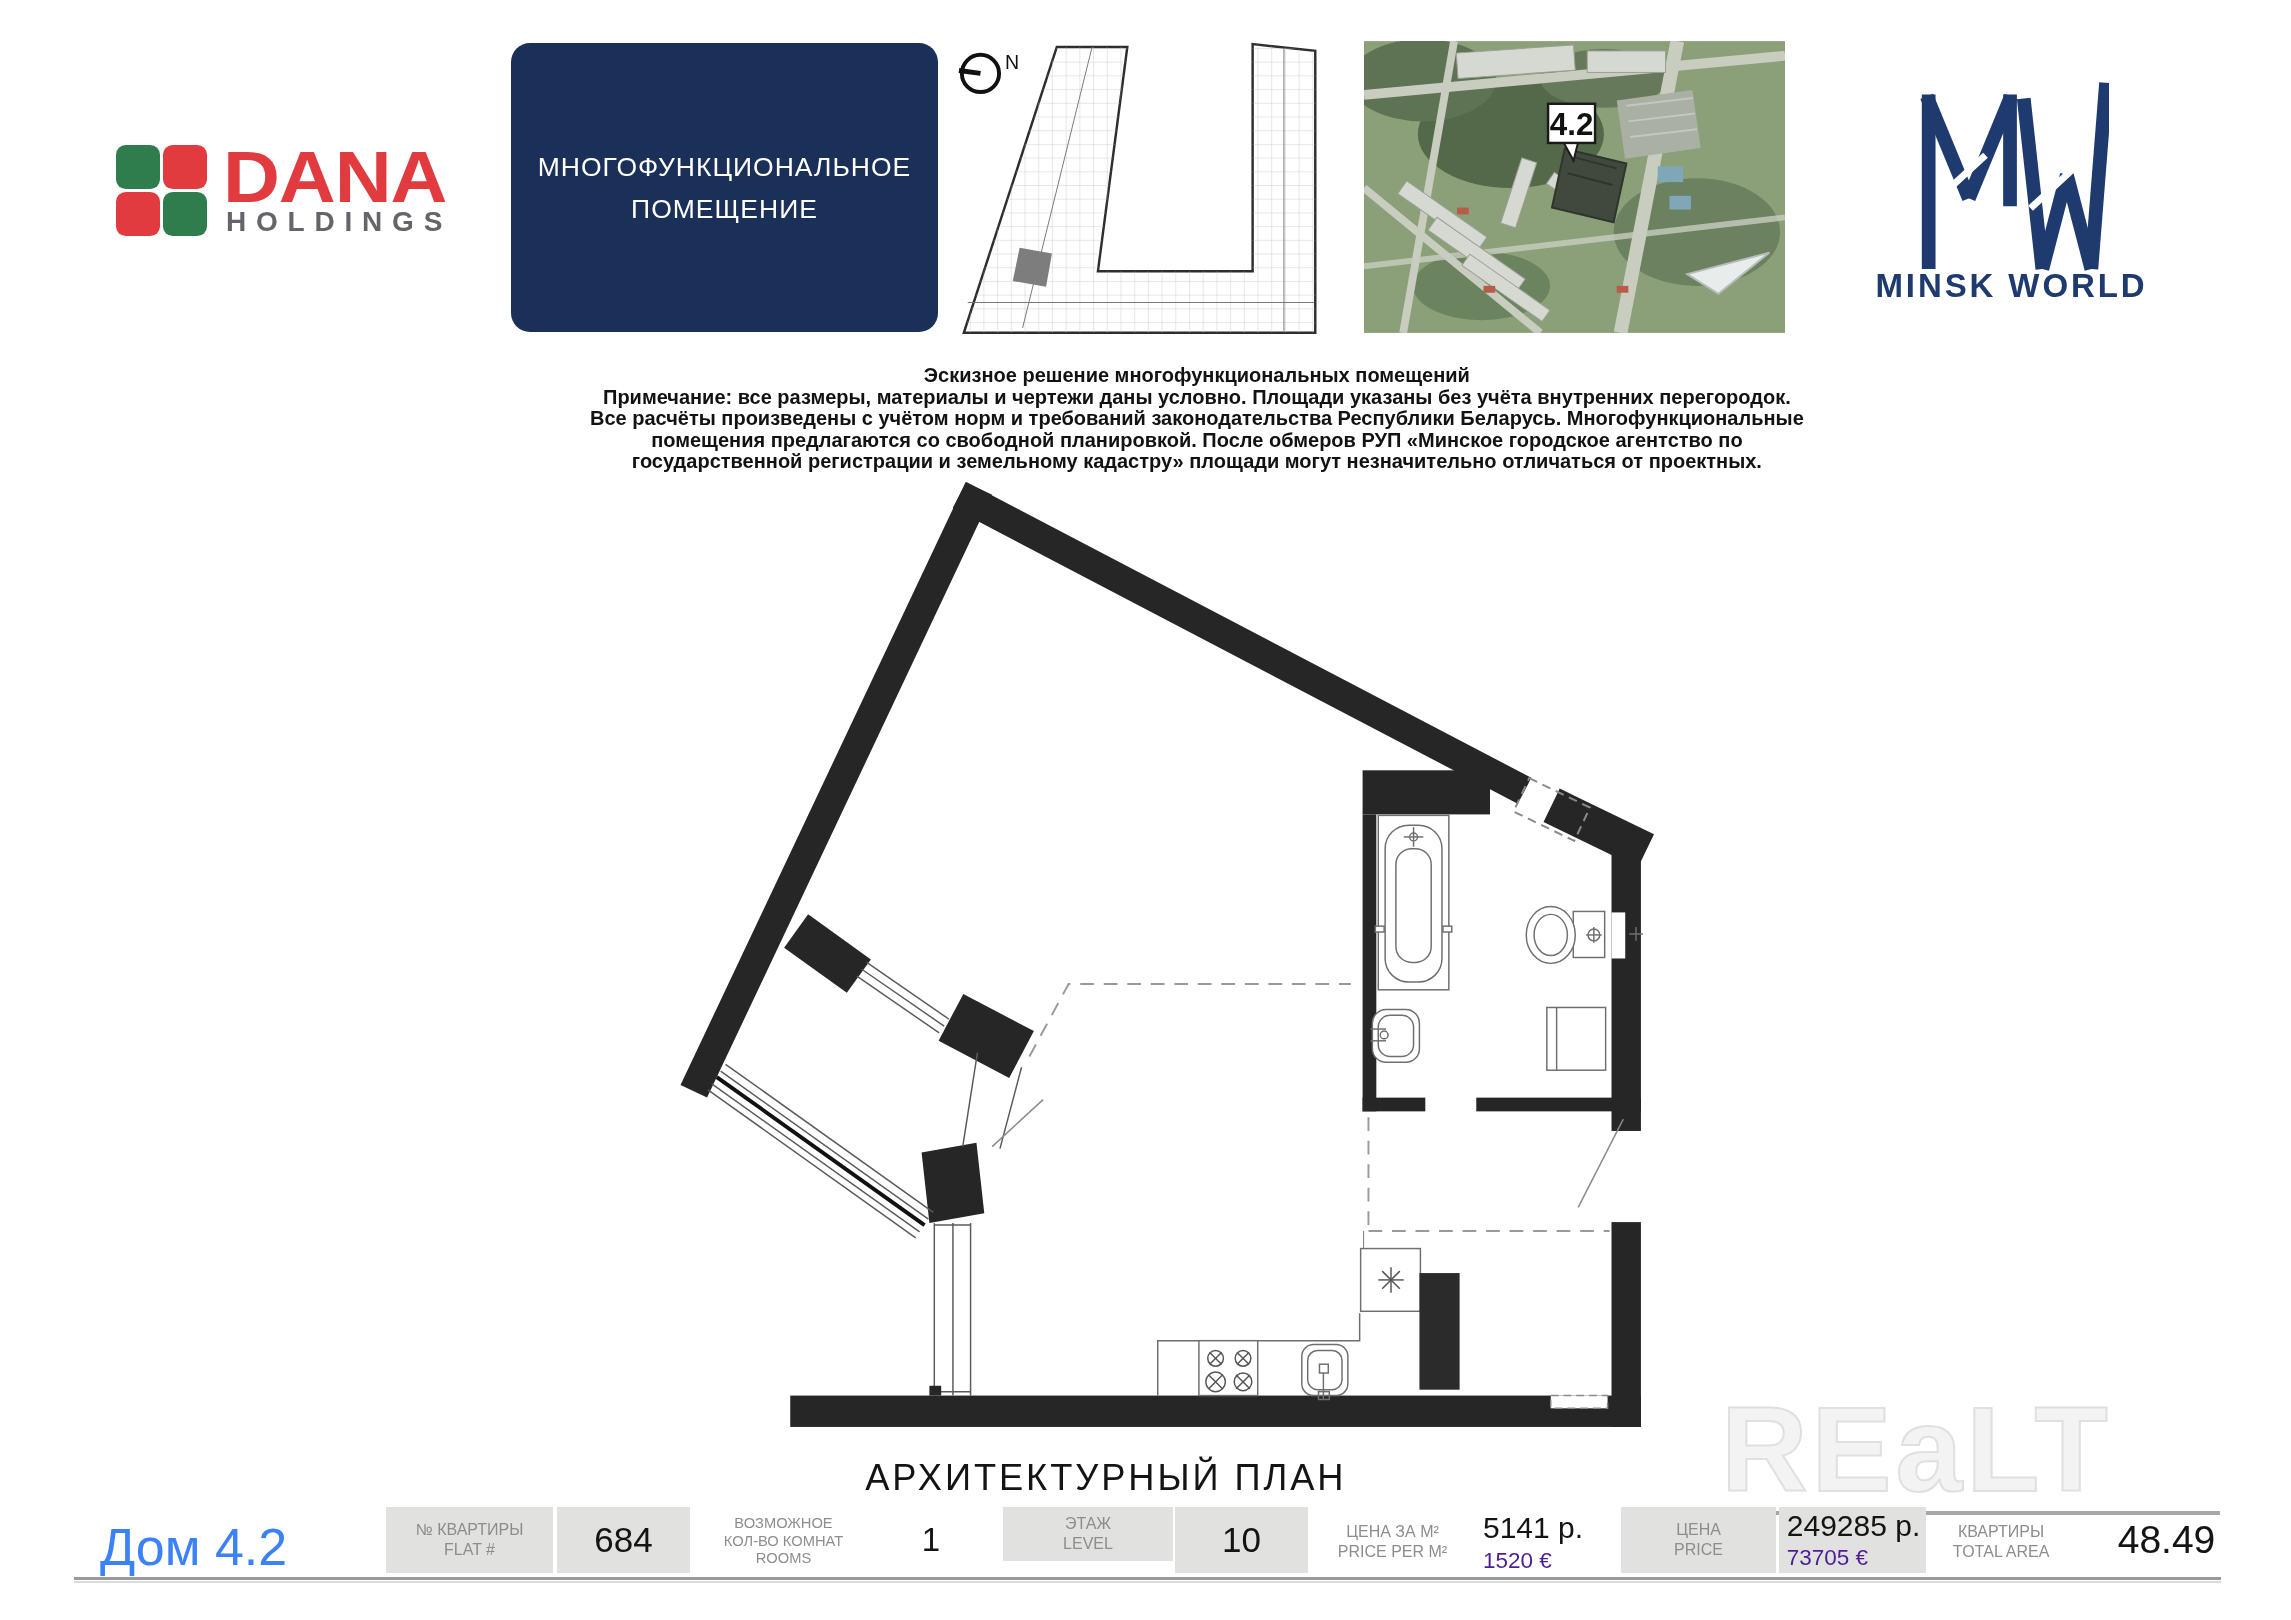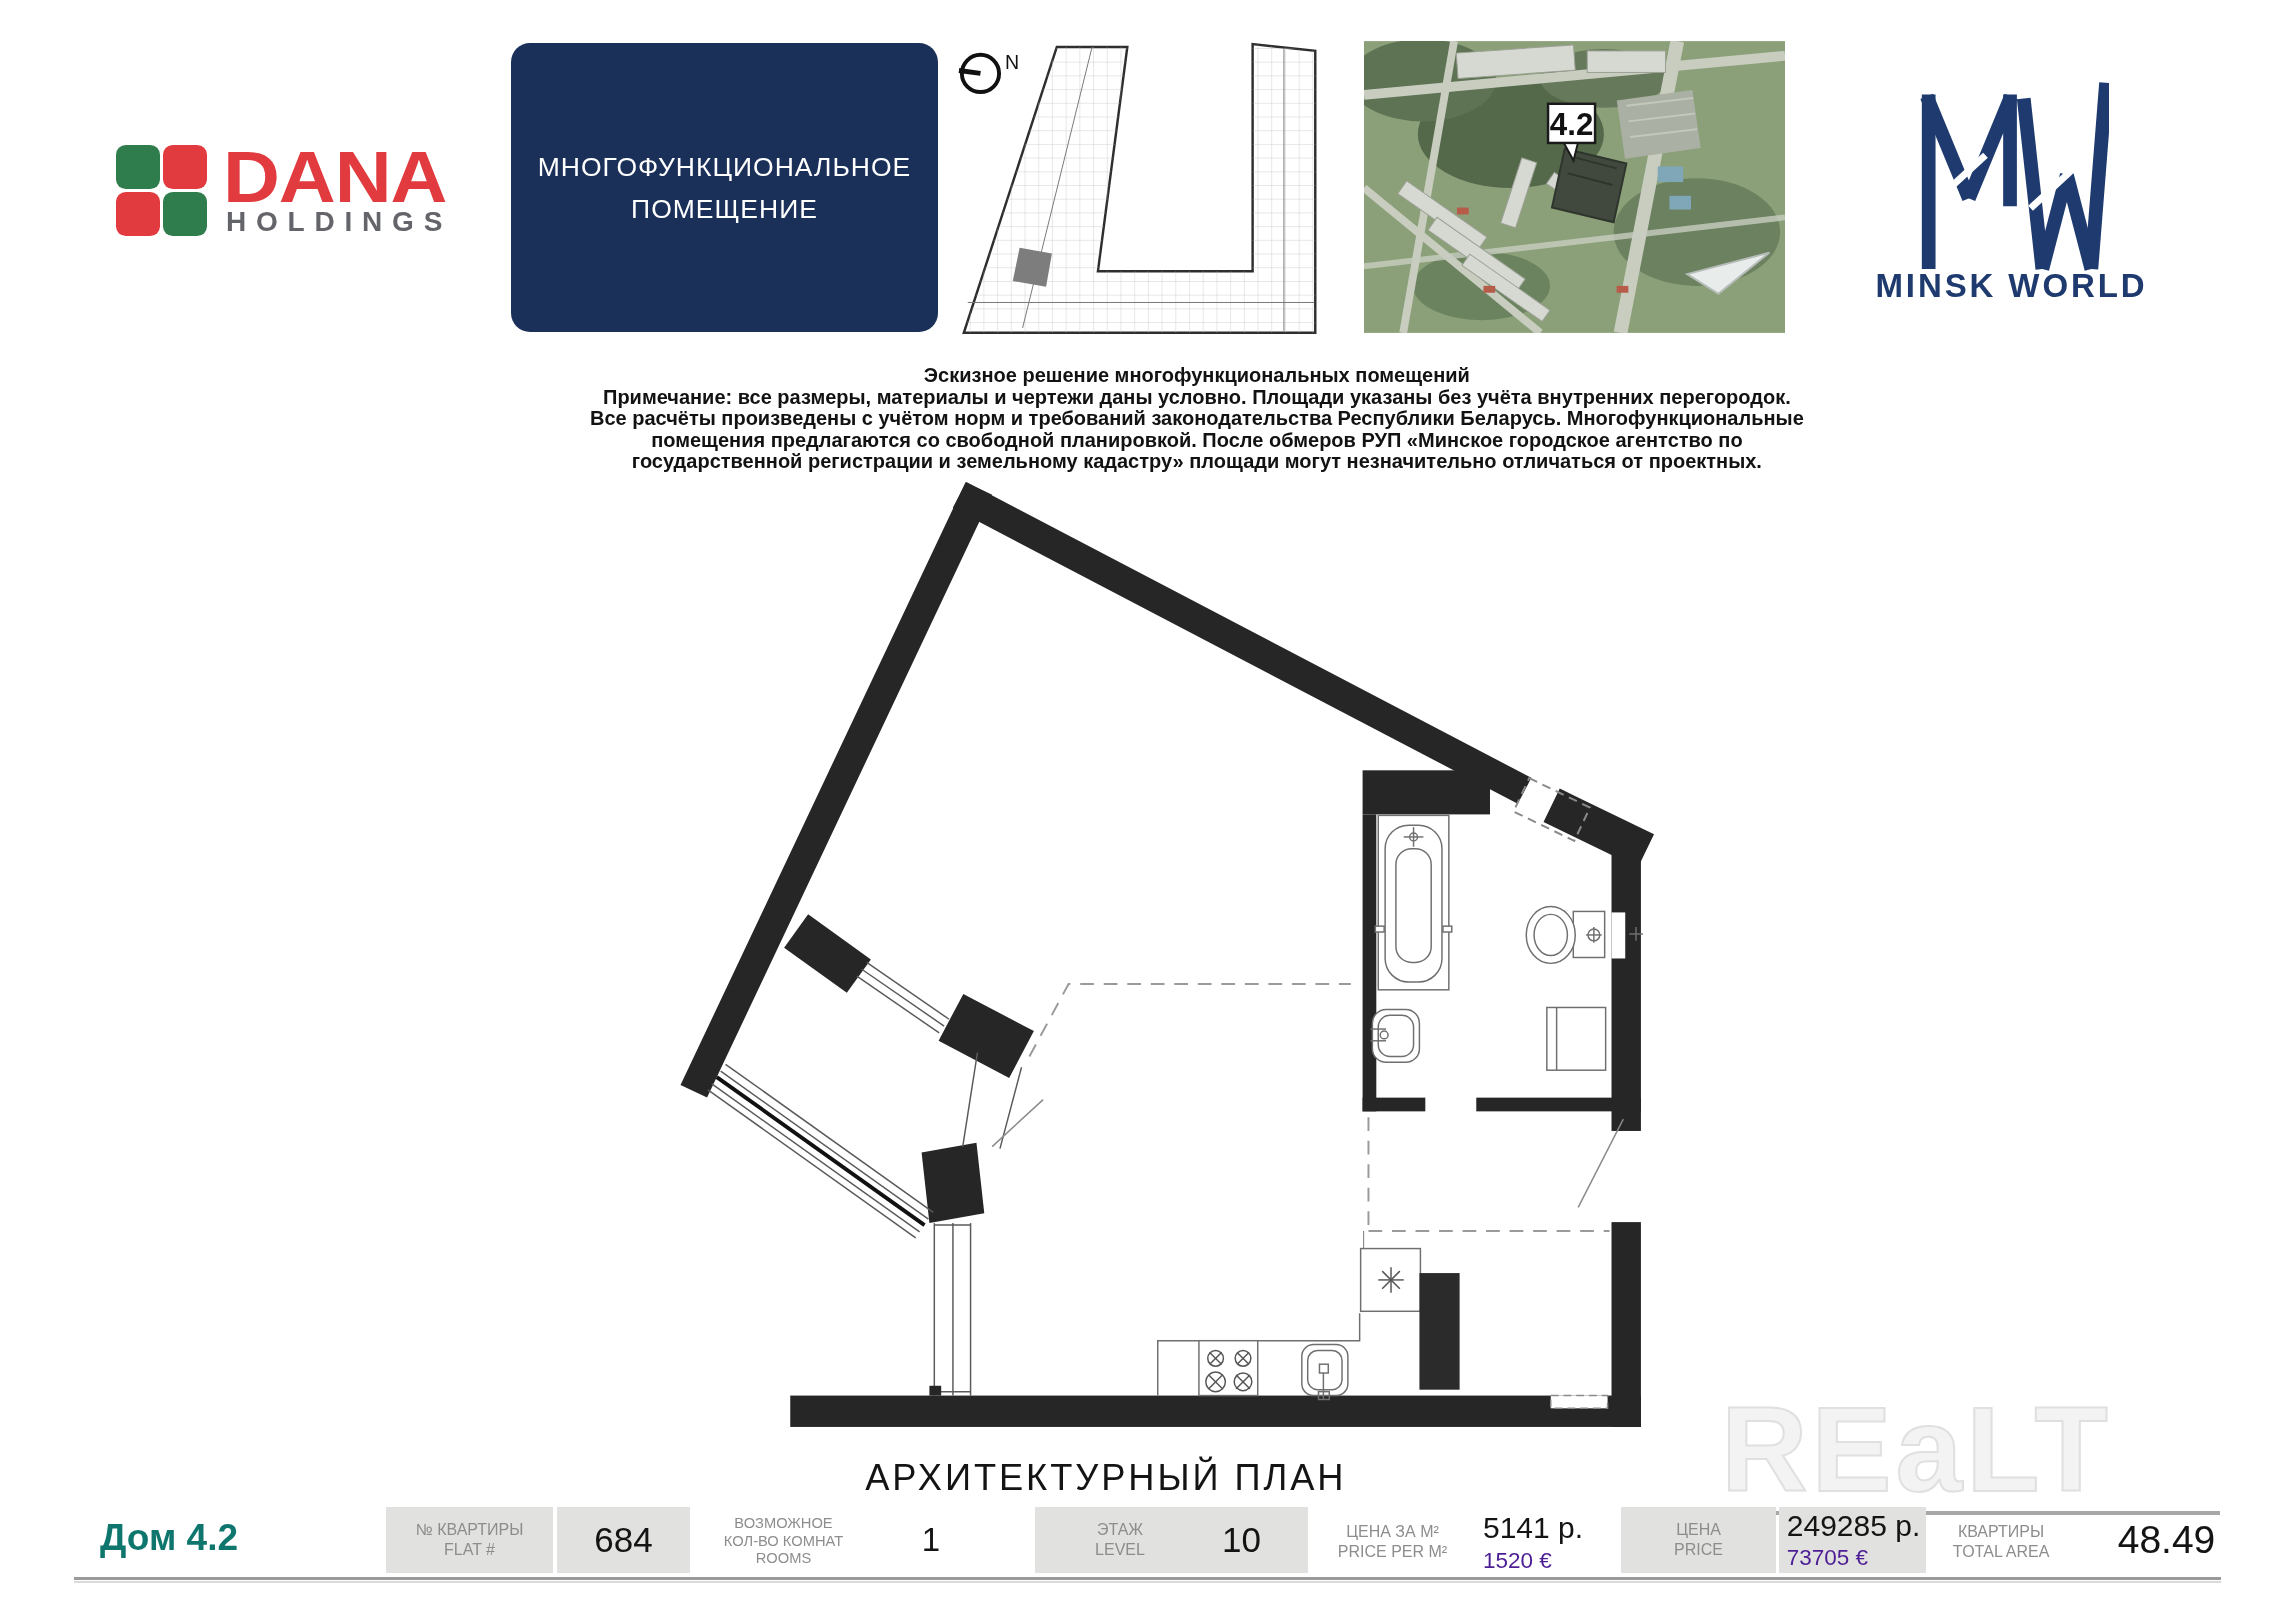--- a/index.html
+++ b/index.html
@@ -19,21 +19,21 @@
   
   .plan-caption{font-size:37px;letter-spacing:3px;color:#141414;font-weight:500;}
   .wm{font-size:120px;font-weight:800;letter-spacing:3.9px;color:#f3f3f3;
       -webkit-text-stroke:2px #e0e0e0;}
   .cell{background:#e1e1df;display:flex;flex-direction:column;align-items:center;justify-content:center;text-align:center;}
   .cell-label{color:#8d8d8d;font-size:16px;line-height:19.6px;}
   .cell-label-sm{color:#8d8d8d;font-size:14.7px;line-height:17.6px;}
   .big-val{color:#141414;font-size:35px;}
   .money-main{color:#141414;font-size:30px;}
   .money-eur{color:#4c1d95;font-size:22.5px;margin-top:2.9px;}
-  .house-title{font-size:37px;color:#0f766e;font-weight:700;}
+  .house-title{font-size:52px;color:#3b82f6;font-weight:400;}
 </style>
 </head>
 <body>
 
 <div id="canvas">
 
   <div class="abs dana-grid" style="left:116px;top:145px;">
     <div class="sq" style="background:#2f7d4d;"></div>
     <div class="sq" style="background:#e23b3f;"></div>
     <div class="sq" style="background:#e23b3f;"></div>
@@ -284,21 +284,21 @@
 
   <div class="abs" style="left:693px;top:1510px;width:181px;height:63px;display:flex;flex-direction:column;align-items:center;justify-content:center;text-align:center;">
     <div class="cell-label-sm">ВОЗМОЖНОЕ</div>
     <div class="cell-label-sm">КОЛ-ВО КОМНАТ</div>
     <div class="cell-label-sm">ROOMS</div>
   </div>
   <div class="abs" style="left:872px;top:1507px;width:118px;height:66px;display:flex;align-items:center;justify-content:center;">
     <div class="big-val" style="font-size:33px;">1</div>
   </div>
 
-  <div class="abs cell" style="left:1003px;top:1507px;width:170px;height:66px;margin-left:32px;">
+  <div class="abs cell" style="left:1003px;top:1507px;width:170px;height:54px;">
     <div class="cell-label">ЭТАЖ</div>
     <div class="cell-label">LEVEL</div>
   </div>
   <div class="abs cell" style="left:1175px;top:1507px;width:133px;height:66px;">
     <div class="big-val">10</div>
   </div>
 
   <div class="abs" style="left:1311px;top:1510px;width:163px;height:63px;display:flex;flex-direction:column;align-items:center;justify-content:center;text-align:center;">
     <div class="cell-label">ЦЕНА ЗА М²</div>
     <div class="cell-label">PRICE PER M²</div>

